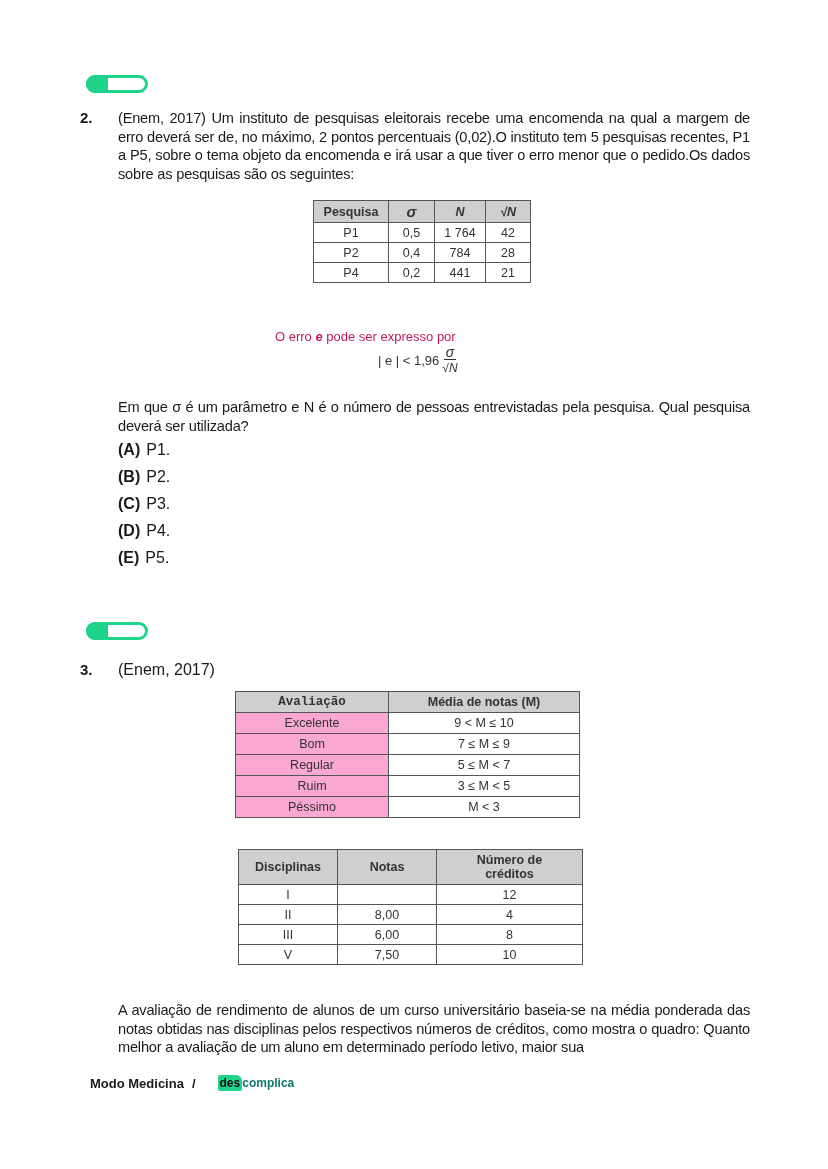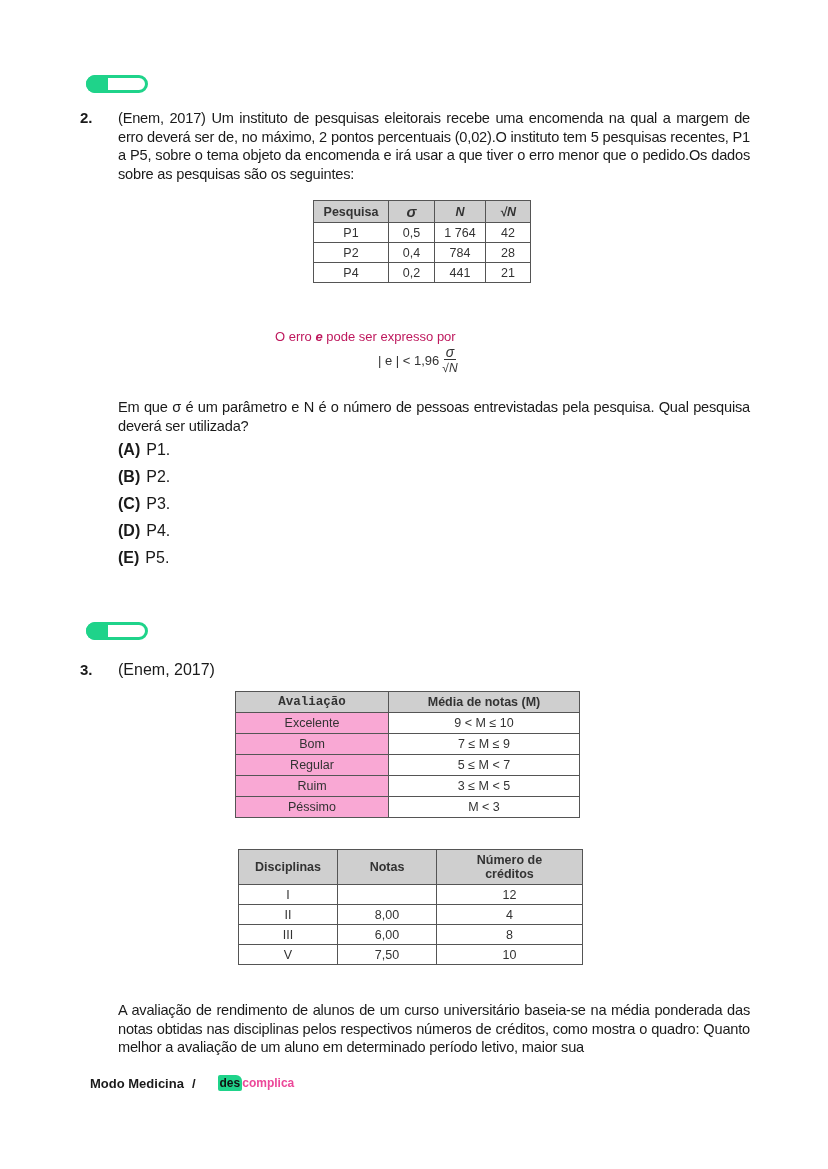--- a/index.html
+++ b/index.html
@@ -38,21 +38,21 @@
   table.t td.gray { background: #f9a8d4; }
   .formula-label { position: absolute; left: 275px; top: 329px; font-size: 13px; color: #be185d; }
   .formula-label i { font-weight: bold; }
   .formula { position: absolute; left: 378px; top: 345px; font-size: 13px; color: #333; display: flex; align-items: center; }
   .frac { display: inline-flex; flex-direction: column; align-items: center; margin-left: 3px; }
   .frac .num { font-style: italic; border-bottom: 1px solid #333; padding: 0 2px; font-size: 14px; line-height: 14px; }
   .frac .den { font-style: italic; font-size: 12px; line-height: 16px; }
   .footer { position: absolute; left: 90px; top: 1075px; font-size: 13px; font-weight: bold; display: flex; align-items: center; }
   .logo { margin-left: 22px; display: flex; align-items: center; font-size: 12px; font-weight: bold; }
   .logo .des { background: #1fd38a; padding: 1px 2px; border-radius: 2px 6px 2px 2px; color: #111; }
-  .logo .rest { color: #ec4899; }
+  .logo .rest { color: #0f766e; }
 </style>
 </head>
 <body>
 
 <div class="toggle" style="left:86px; top:75px;">
   <div class="knob"></div>
 </div>
 
 <div class="qnum" style="left:80px; top:109px;">2.</div>
 <div class="para" style="top:109px;">(Enem, 2017) Um instituto de pesquisas eleitorais recebe uma encomenda na qual a margem de erro deverá ser de, no máximo, 2 pontos percentuais (0,02).O instituto tem 5 pesquisas recentes, P1 a P5, sobre o tema objeto da encomenda e irá usar a que tiver o erro menor que o pedido.Os dados sobre as pesquisas são os seguintes:</div>

